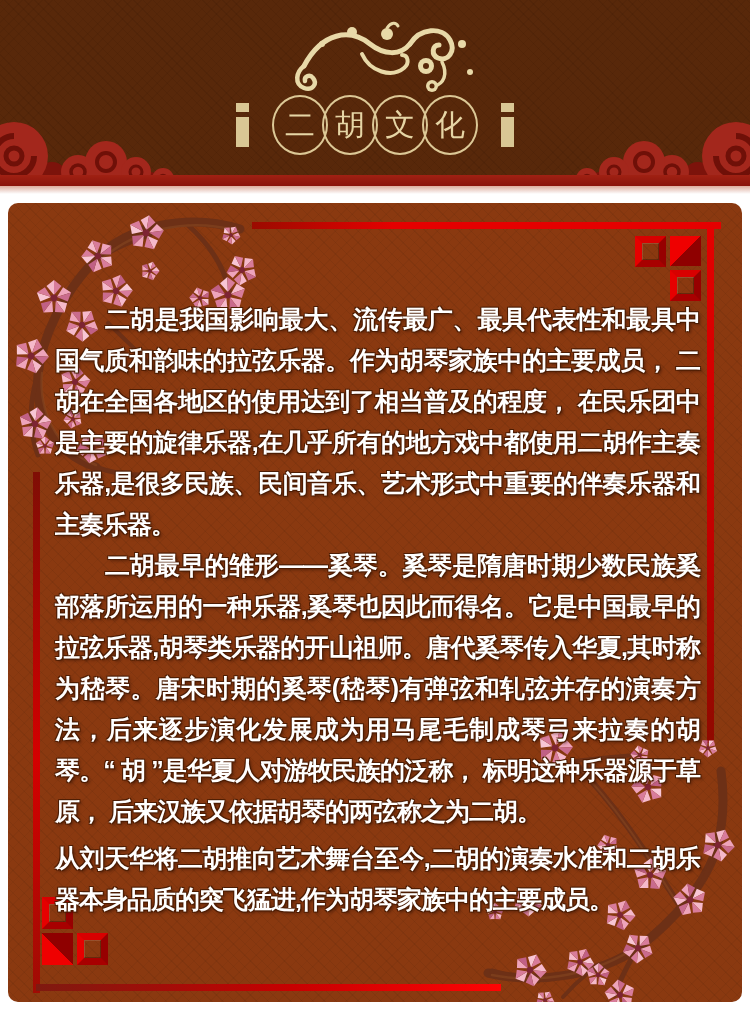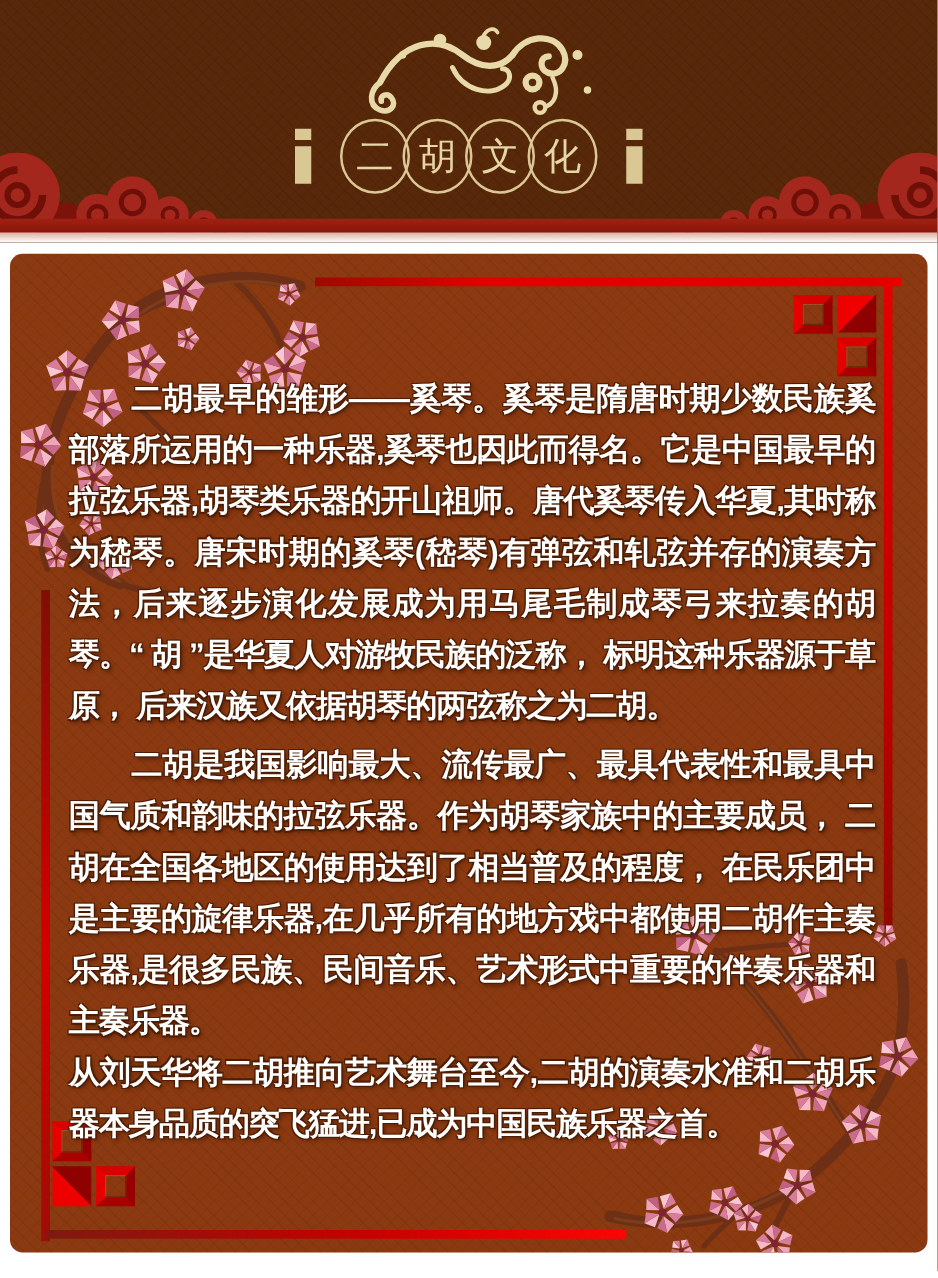--- a/index.html
+++ b/index.html
@@ -285,17 +285,17 @@
     <use href="#blossom" transform="translate(142,192) scale(1.3) rotate(310)"></use>
     <use href="#blossom" transform="translate(160,225) scale(1.3) rotate(40)"></use>
     <use href="#blossom" transform="translate(102,239) scale(1.2) rotate(170)"></use>
     <use href="#blossom" transform="translate(52,247) scale(1.4) rotate(95)"></use>
     <use href="#blossom" transform="translate(120,252) scale(1.0) rotate(220)"></use>
     <use href="#blossom" transform="translate(142,272) scale(1.3) rotate(280)"></use>
     <use href="#blossom" transform="translate(67,277) scale(0.8) rotate(30)"></use>
   </svg>
 
   <div class="article">
+    <p class="indent">二胡是我国影响最大、流传最广、最具代表性和最具中国气质和韵味的拉弦乐器。作为胡琴家族中的主要成员， 二胡在全国各地区的使用达到了相当普及的程度， 在民乐团中是主要的旋律乐器,在几乎所有的地方戏中都使用二胡作主奏乐器,是很多民族、民间音乐、艺术形式中重要的伴奏乐器和主奏乐器。</p>
     <p class="indent p1">二胡最早的雏形——奚琴。奚琴是隋唐时期少数民族奚部落所运用的一种乐器,奚琴也因此而得名。它是中国最早的拉弦乐器,胡琴类乐器的开山祖师。唐代奚琴传入华夏,其时称为嵇琴。唐宋时期的奚琴(嵇琴)有弹弦和轧弦并存的演奏方法，后来逐步演化发展成为用马尾毛制成琴弓来拉奏的胡琴。“ 胡 ”是华夏人对游牧民族的泛称， 标明这种乐器源于草原， 后来汉族又依据胡琴的两弦称之为二胡。</p>
-    <p class="indent">二胡是我国影响最大、流传最广、最具代表性和最具中国气质和韵味的拉弦乐器。作为胡琴家族中的主要成员， 二胡在全国各地区的使用达到了相当普及的程度， 在民乐团中是主要的旋律乐器,在几乎所有的地方戏中都使用二胡作主奏乐器,是很多民族、民间音乐、艺术形式中重要的伴奏乐器和主奏乐器。</p>
-    <p>从刘天华将二胡推向艺术舞台至今,二胡的演奏水准和二胡乐器本身品质的突飞猛进,已成为中国民族乐器之首。</p>
+    <p>从刘天华将二胡推向艺术舞台至今,二胡的演奏水准和二胡乐器本身品质的突飞猛进,作为胡琴家族中的主要成员。</p>
   </div>
 </div>
 
 </body></html>

